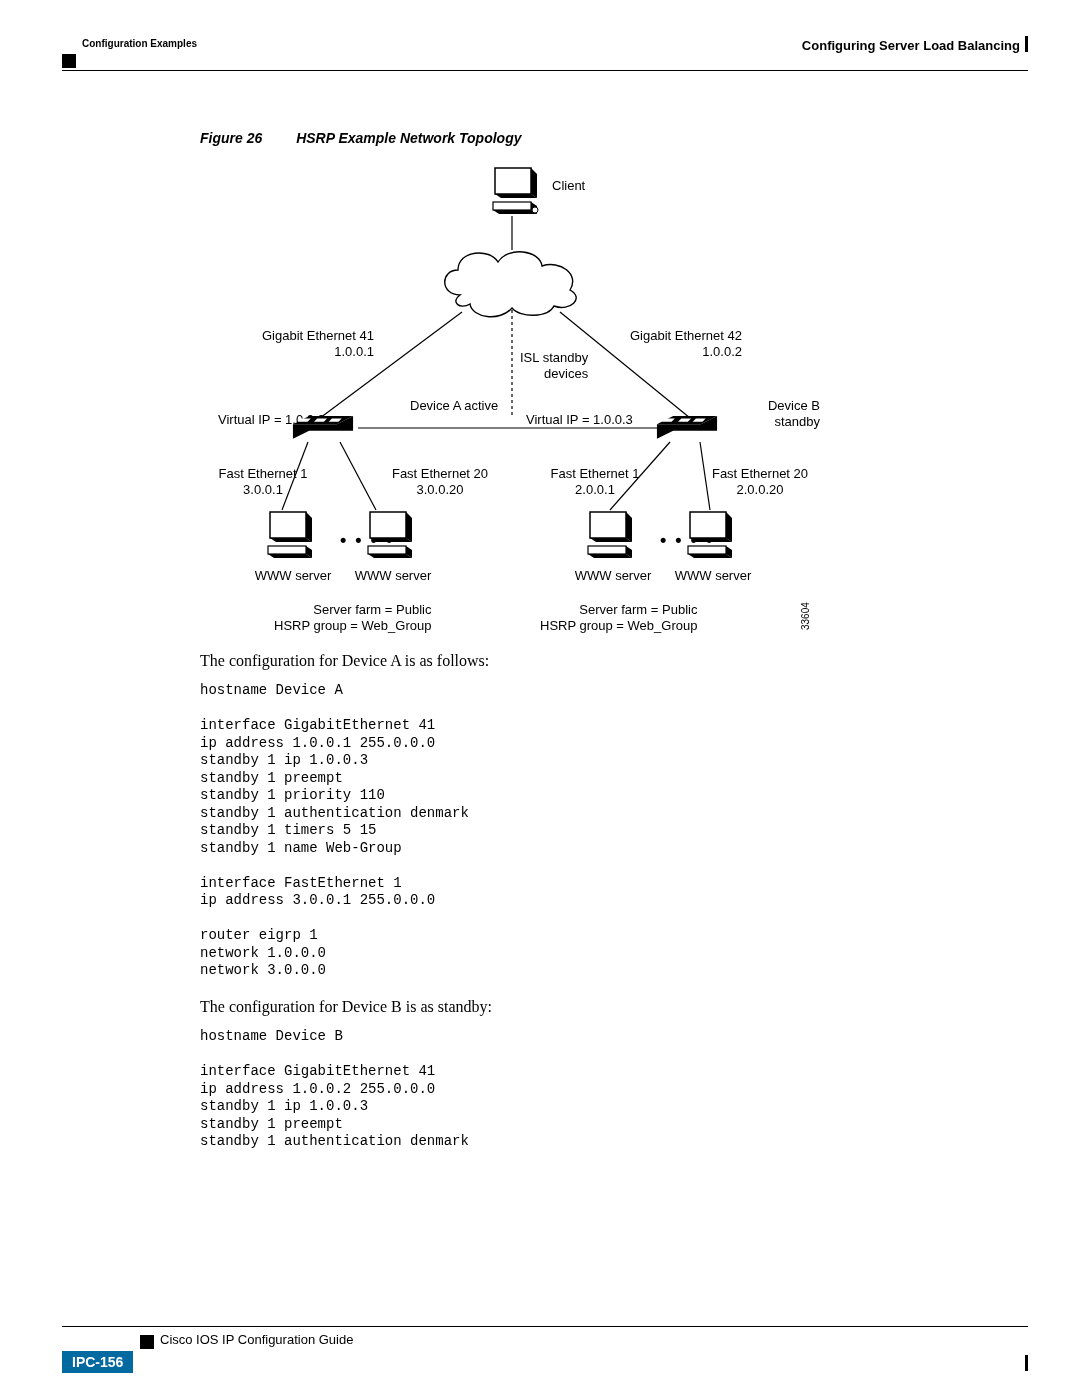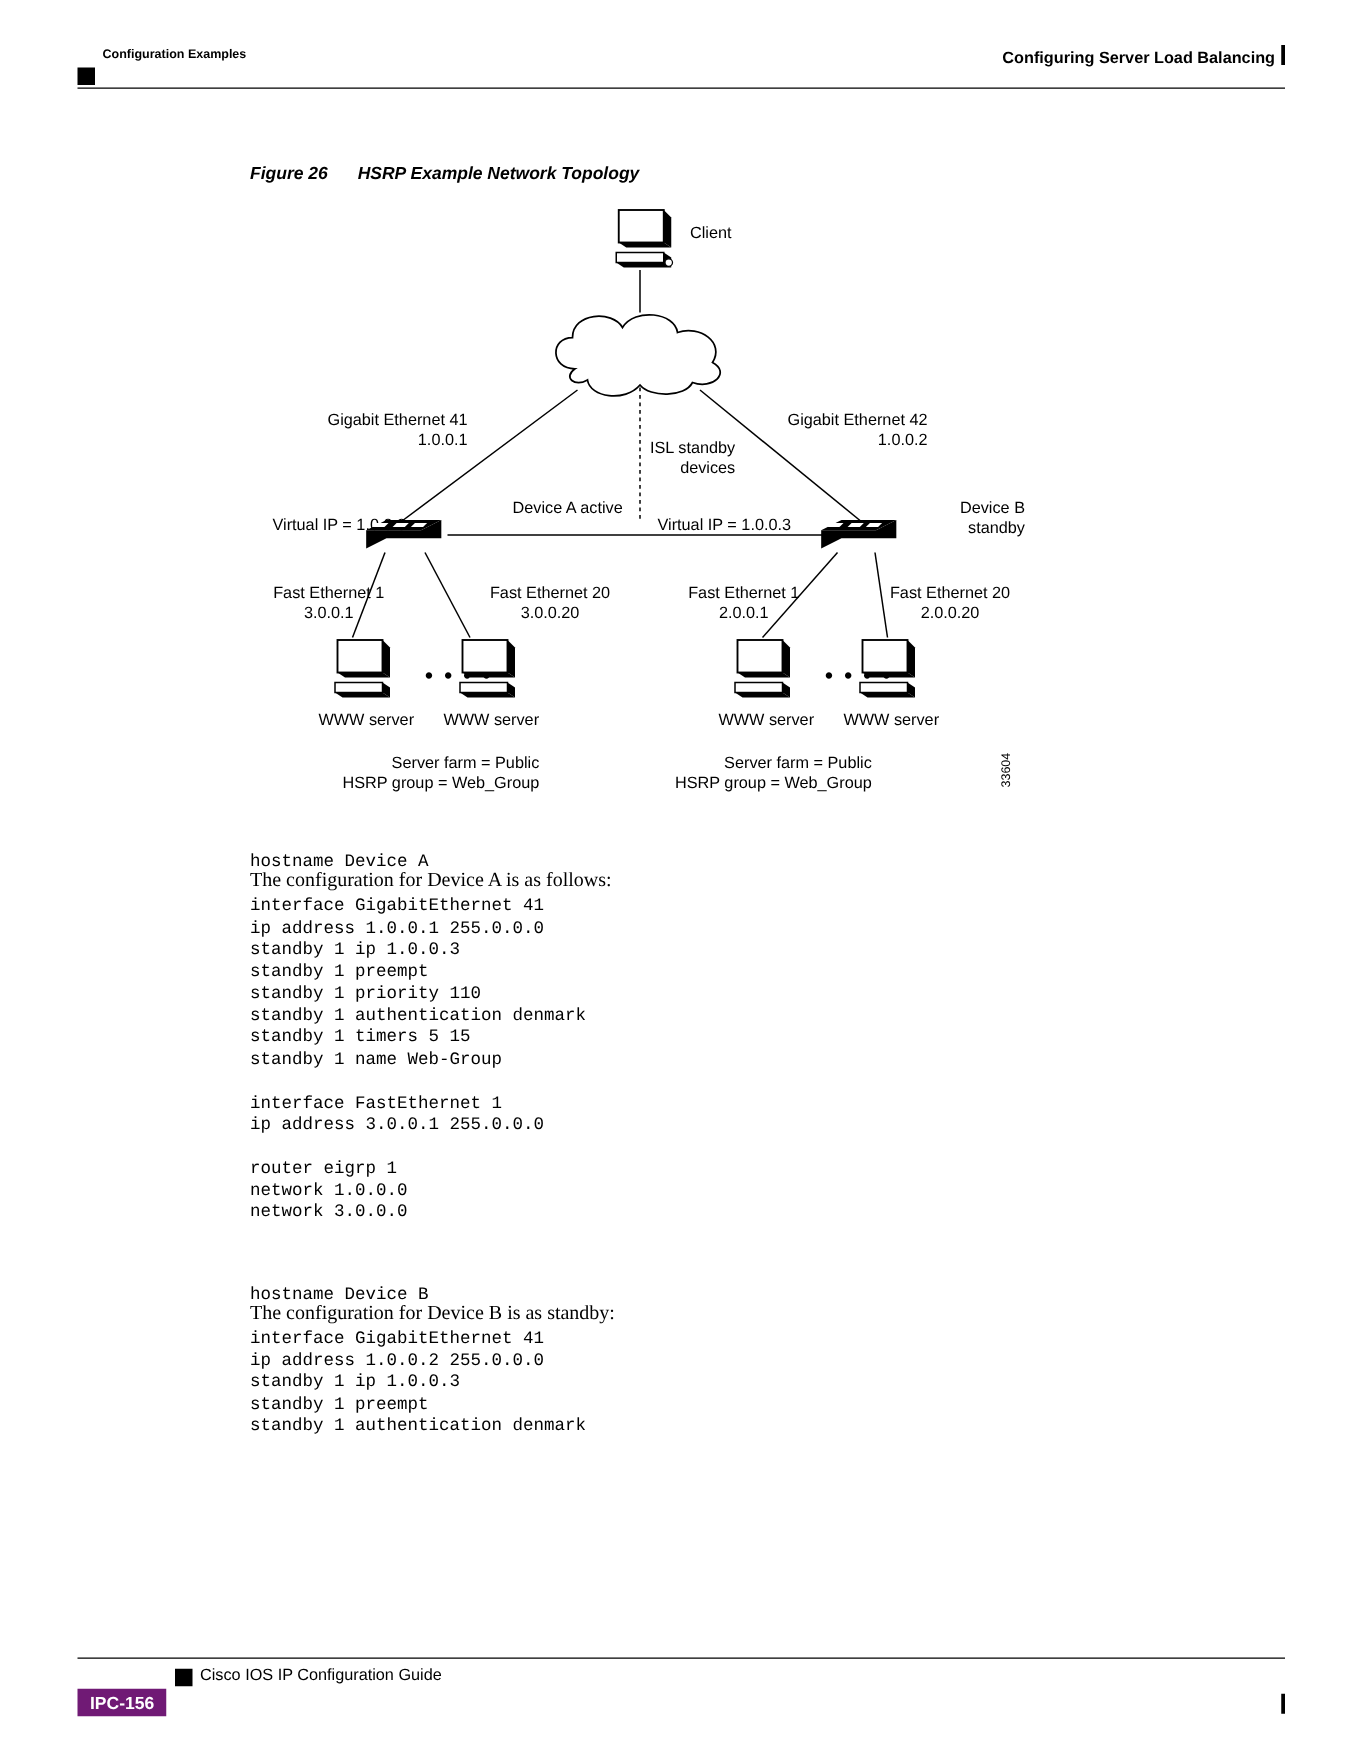--- a/index.html
+++ b/index.html
@@ -54,21 +54,21 @@
     border-top: 1.5px solid #000;
   }
   .figcaption {
     position: absolute;
     top: 130px;
     left: 200px;
     font-size: 14px;
     font-style: italic;
     font-weight: bold;
   }
-  .figcaption .fignum { margin-right: 20px; }
+  .figcaption .fignum { margin-right: 30px; }
   .diagram-box {
     position: absolute;
     top: 160px;
     left: 200px;
     width: 620px;
     height: 480px;
   }
   .label { position: absolute; font-size: 13px; font-family: Arial, Helvetica, sans-serif; line-height: 1.2; text-align: right; }
   .center-txt { text-align: center; }
   .switch {
@@ -90,21 +90,20 @@
   }
   .line { stroke: #000; stroke-width: 1.2; fill: none; }
   .dash { stroke-dasharray: 3 3; }
   .cloud-path { stroke: #000; stroke-width: 1.4; fill: #fff; }
 
   .body-text {
     position: absolute;
     left: 200px;
     font-family: "Times New Roman", Times, serif;
     font-size: 16px;
-    margin-top: 44px;
   }
   .code {
     position: absolute;
     left: 200px;
     font-family: "Courier New", Courier, monospace;
     font-size: 14px;
     white-space: pre;
     line-height: 1.25;
   }
   .diagid {
@@ -133,21 +132,21 @@
     bottom: 48px;
     left: 140px;
     width: 14px;
     height: 14px;
     background: #000;
   }
   .page-num-box {
     position: absolute;
     bottom: 24px;
     left: 62px;
-    background: #701a75;
+    background: #0369a1;
     color: #fff;
     font-weight: bold;
     font-size: 14px;
     padding: 3px 10px;
   }
   .footer-bar-right {
     position: absolute;
     bottom: 26px;
     right: 52px;
     width: 3px;

